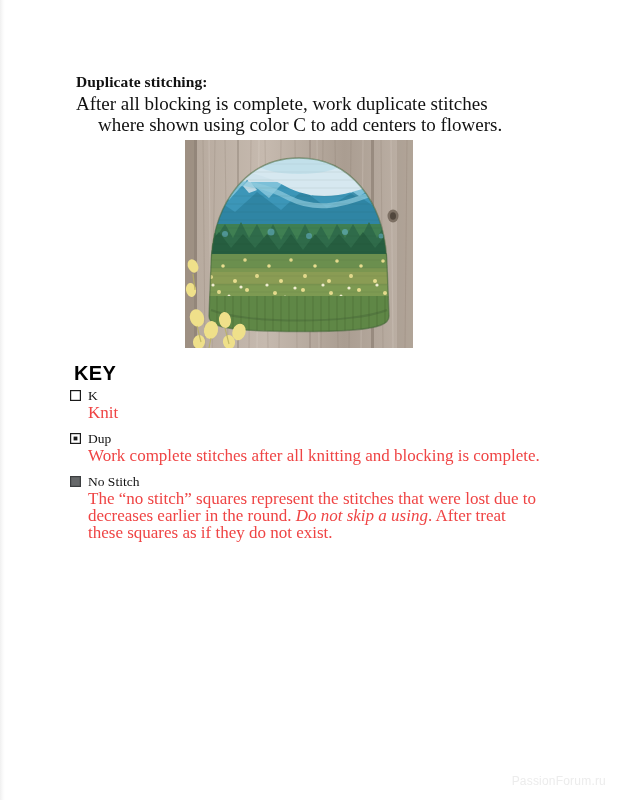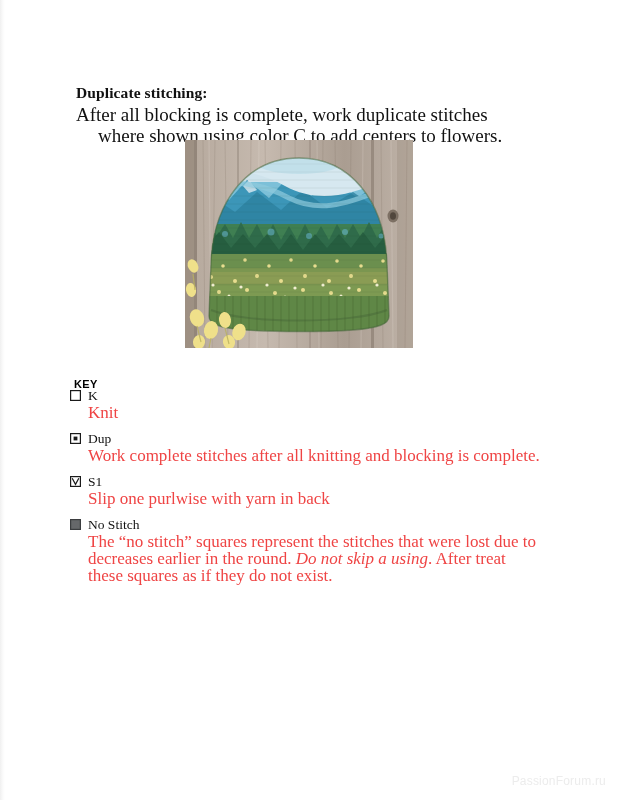--- a/index.html
+++ b/index.html
@@ -25,21 +25,21 @@
     top: 0;
     width: 5px;
     height: 800px;
     background: linear-gradient(to right, #f0f0f0, #fbfbfb 60%, #ffffff);
   }
 
   
   .intro {
     position: absolute;
     left: 76px;
-    top: 83px;
+    top: 72px;
     width: 450px;
   }
   .intro-heading {
     font-family: "Liberation Serif", "DejaVu Serif", serif;
     font-weight: bold;
     font-size: 15.5px;
     line-height: 19px;
     letter-spacing: 0.1px;
     margin: 0 0 2px 0;
   }
@@ -66,24 +66,23 @@
   }
   .photo svg { display: block; }
 
   
   .key-title {
     position: absolute;
     left: 74px;
     top: 362px;
     font-family: "Liberation Sans", "DejaVu Sans", sans-serif;
     font-weight: bold;
-    font-size: 11px;
+    font-size: 20px;
     letter-spacing: 0.3px;
     color: #000;
-    margin-top: 16px;
   }
   .key-list {
     position: absolute;
     left: 70px;
     top: 388px;
     width: 470px;
   }
   .key-entry {
     position: relative;
     margin-bottom: 10px;
@@ -376,32 +375,20 @@
           <svg width="11" height="11" viewBox="0 0 11 11">
             <rect x="0.6" y="0.6" width="9.8" height="9.8" fill="#ffffff" stroke="#1a1a1a" stroke-width="1.2"></rect>
             <rect x="3.6" y="3.6" width="3.8" height="3.8" fill="#1a1a1a"></rect>
           </svg>
         </span>
         <span class="key-abbr">Dup</span>
       </div>
       <div class="key-desc">Work complete stitches after all knitting and blocking is complete.</div>
     </div>
 
-    <div class="key-entry">
-      <div class="sym-row">
-        <span class="key-sym">
-          <svg width="11" height="11" viewBox="0 0 11 11">
-            <rect x="0.6" y="0.6" width="9.8" height="9.8" fill="#ffffff" stroke="#1a1a1a" stroke-width="1.2"></rect>
-            <path d="M2.2 2.2 L5.5 8.4 L8.8 2.2" fill="none" stroke="#1a1a1a" stroke-width="1.2"></path>
-          </svg>
-        </span>
-        <span class="key-abbr">S1</span>
-      </div>
-      <div class="key-desc">Slip one purlwise with yarn in back</div>
-    </div>
 
     <div class="key-entry">
     </div>
 
     <div class="key-entry">
       <div class="sym-row">
         <span class="key-sym">
           <svg width="11" height="11" viewBox="0 0 11 11">
             <rect x="0.6" y="0.6" width="9.8" height="9.8" fill="#66686a" stroke="#3b3d3f" stroke-width="1.2"></rect>
           </svg>

